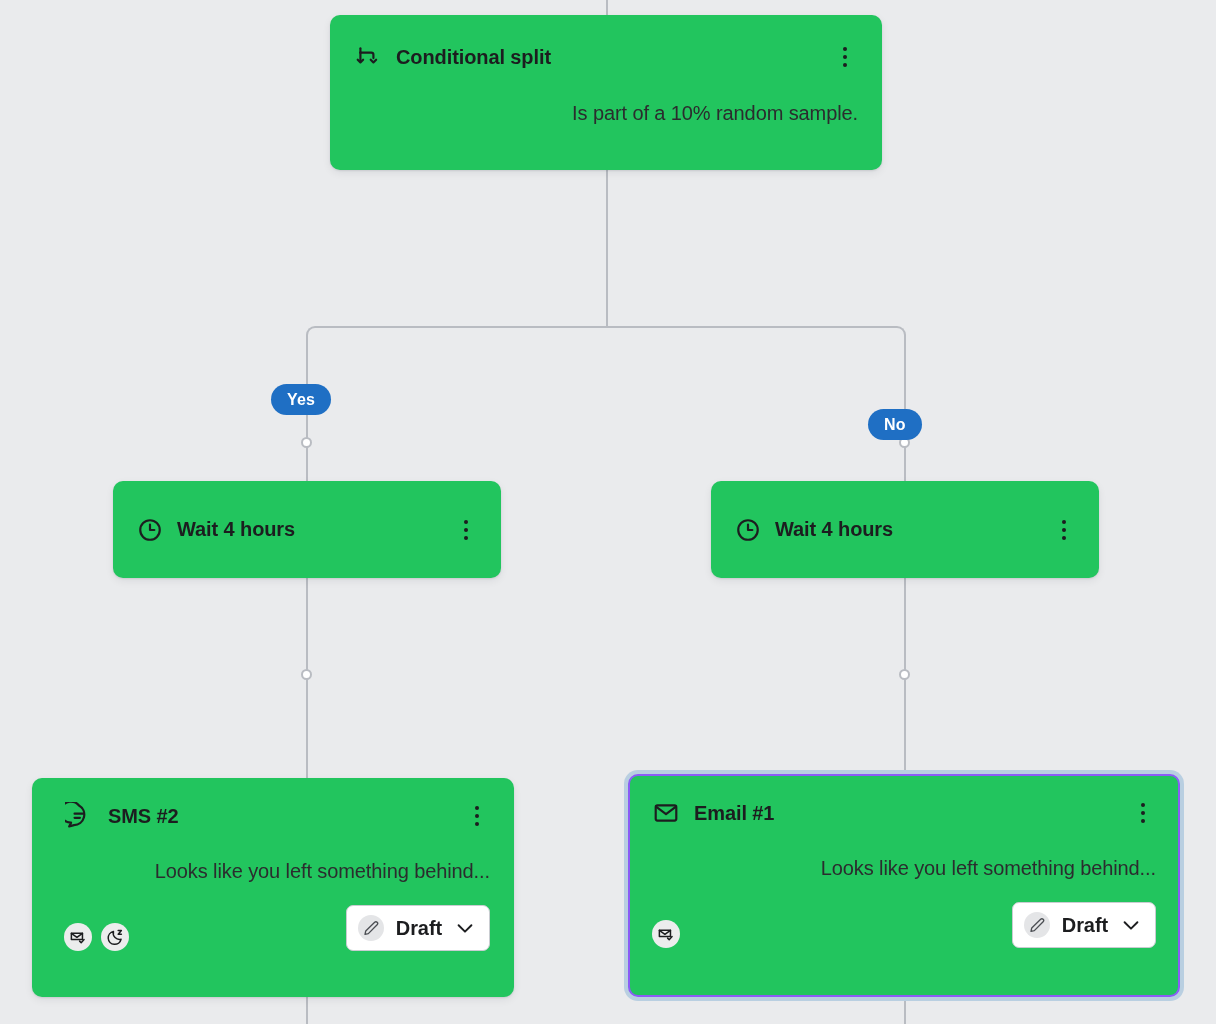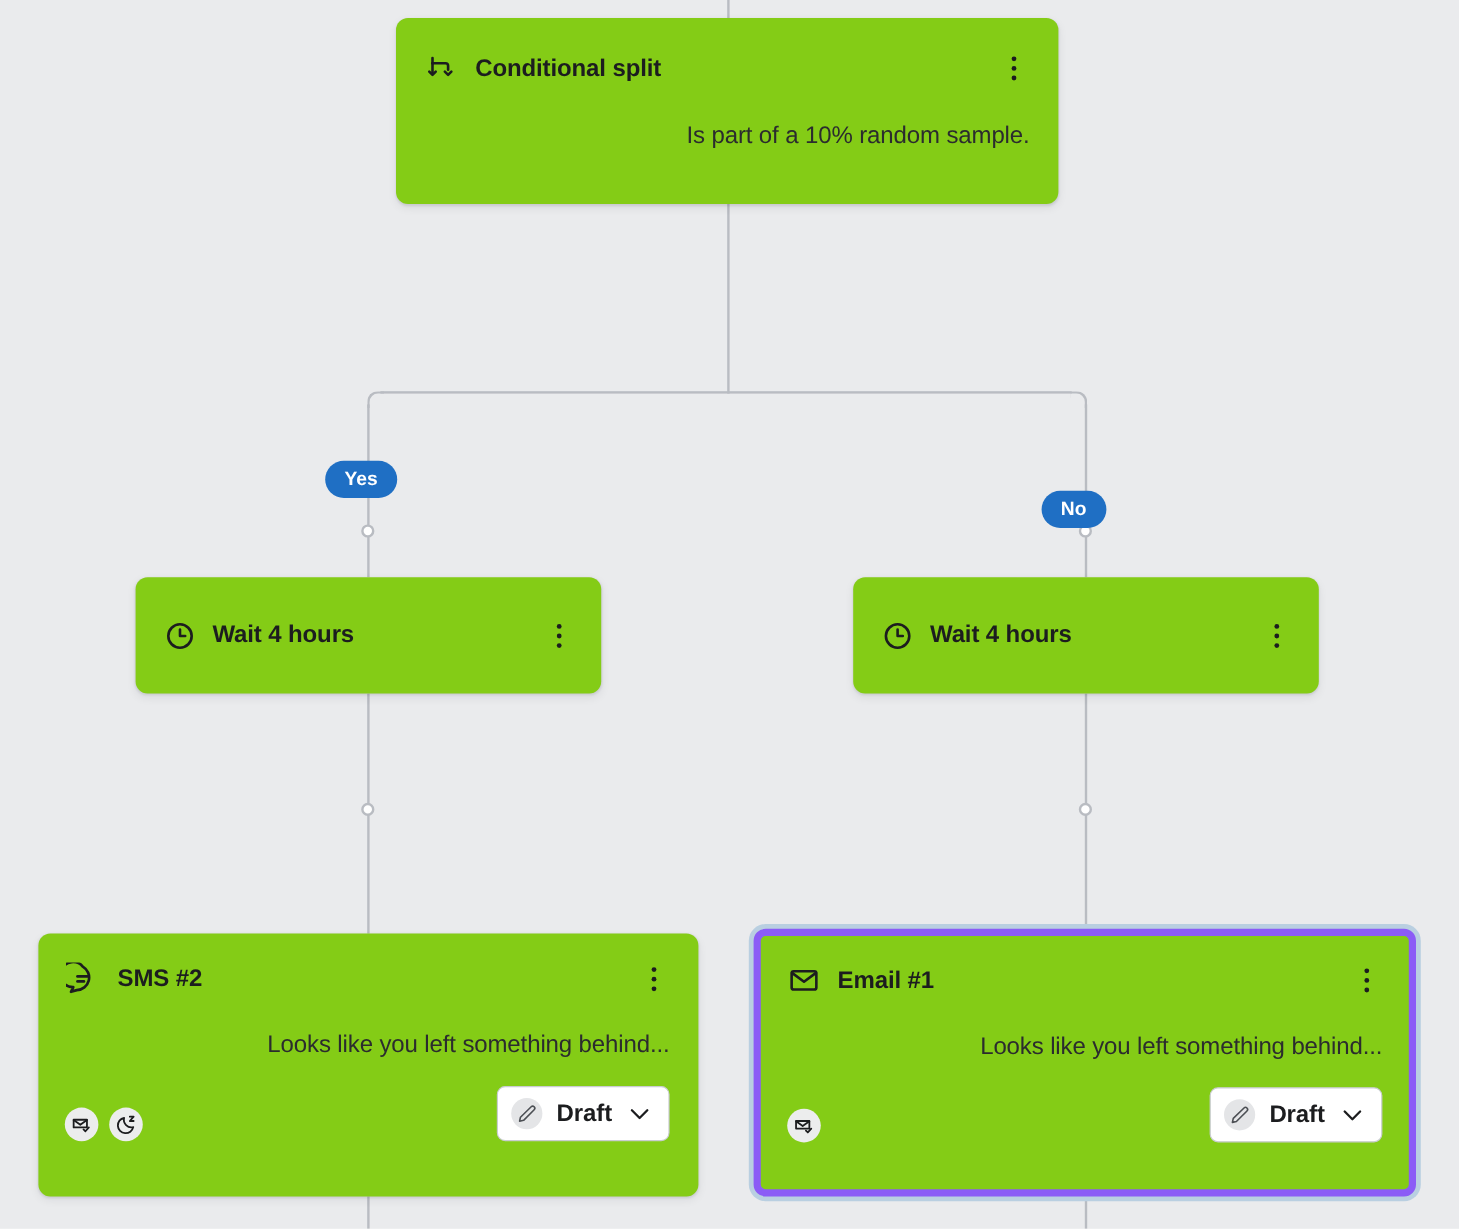--- a/index.html
+++ b/index.html
@@ -69,27 +69,27 @@
     color: #ffffff;
     font-size: 16px;
     font-weight: 700;
     letter-spacing: 0.1px;
     box-sizing: border-box;
   }
 
   
   .card {
     position: absolute;
-    background: #84cc16;
+    background: #22c55e;
     border-radius: 10px;
     box-sizing: border-box;
     box-shadow: 0 1px 2px rgba(16,24,40,0.10), 0 3px 8px rgba(16,24,40,0.07);
   }
   .card.selected {
-    border: 6px solid #8b5cf6;
+    border: 2px solid #8b5cf6;
     box-shadow: 0 0 0 4px rgba(45,127,193,0.26);
   }
 
   .card-head {
     display: flex;
     align-items: center;
     height: 40px;
   }
   .card-title {
     font-size: 20px;
@@ -270,21 +270,21 @@
       </span>
       <span class="card-title">Wait 4 hours</span>
       <span class="kebab">
         <i></i>
           <i></i>
           <i></i>
       </span>
     </div>
   </div>
 
-  <div class="card" style="left:32px; top:778px; width:550px; height:219px; padding:18px 24px 0 22px;">
+  <div class="card" style="left:32px; top:778px; width:482px; height:219px; padding:18px 24px 0 32px;">
     <div class="card-head">
       <span class="head-icon" style="width:30px; height:30px; margin-right:14px;">
         <svg width="28" height="28" viewBox="0 0 24 24" fill="none" stroke="#1c1d1f" stroke-width="1.9" stroke-linecap="round" stroke-linejoin="round">
           <path d="M12 3a9 9 0 1 0-6.8 14.7L3.6 21l4.1-1.2A9 9 0 0 0 12 3z"></path>
           <path d="M8.2 10h7.6"></path>
           <path d="M8.2 13.6h4.6"></path>
         </svg>
       </span>
       <span class="card-title">SMS #2</span>
       <span class="kebab">

